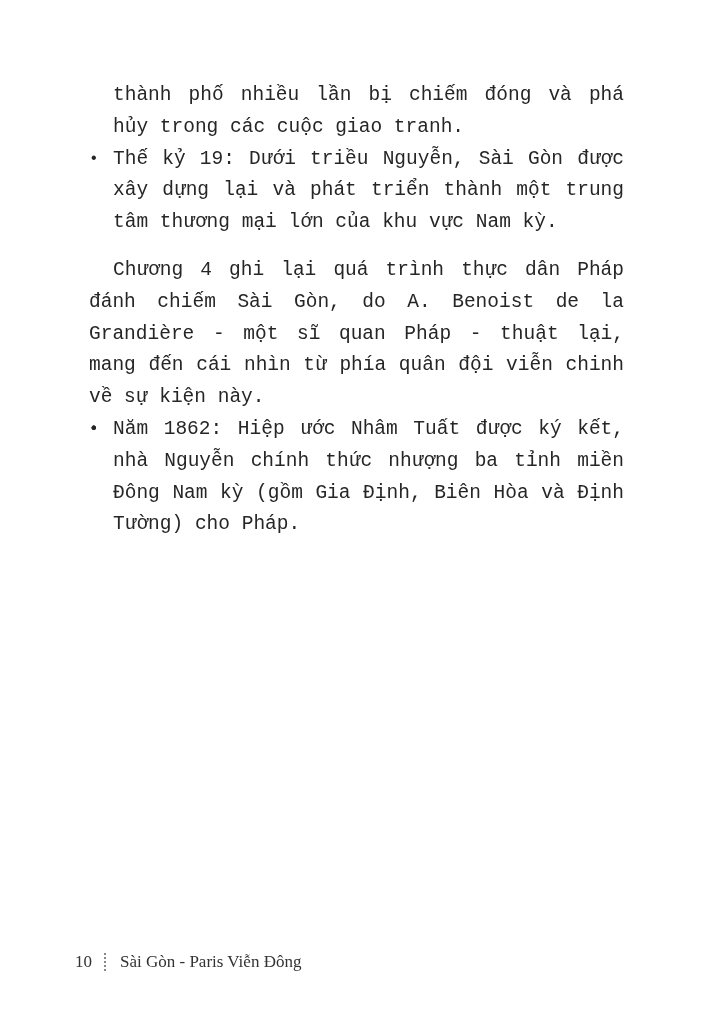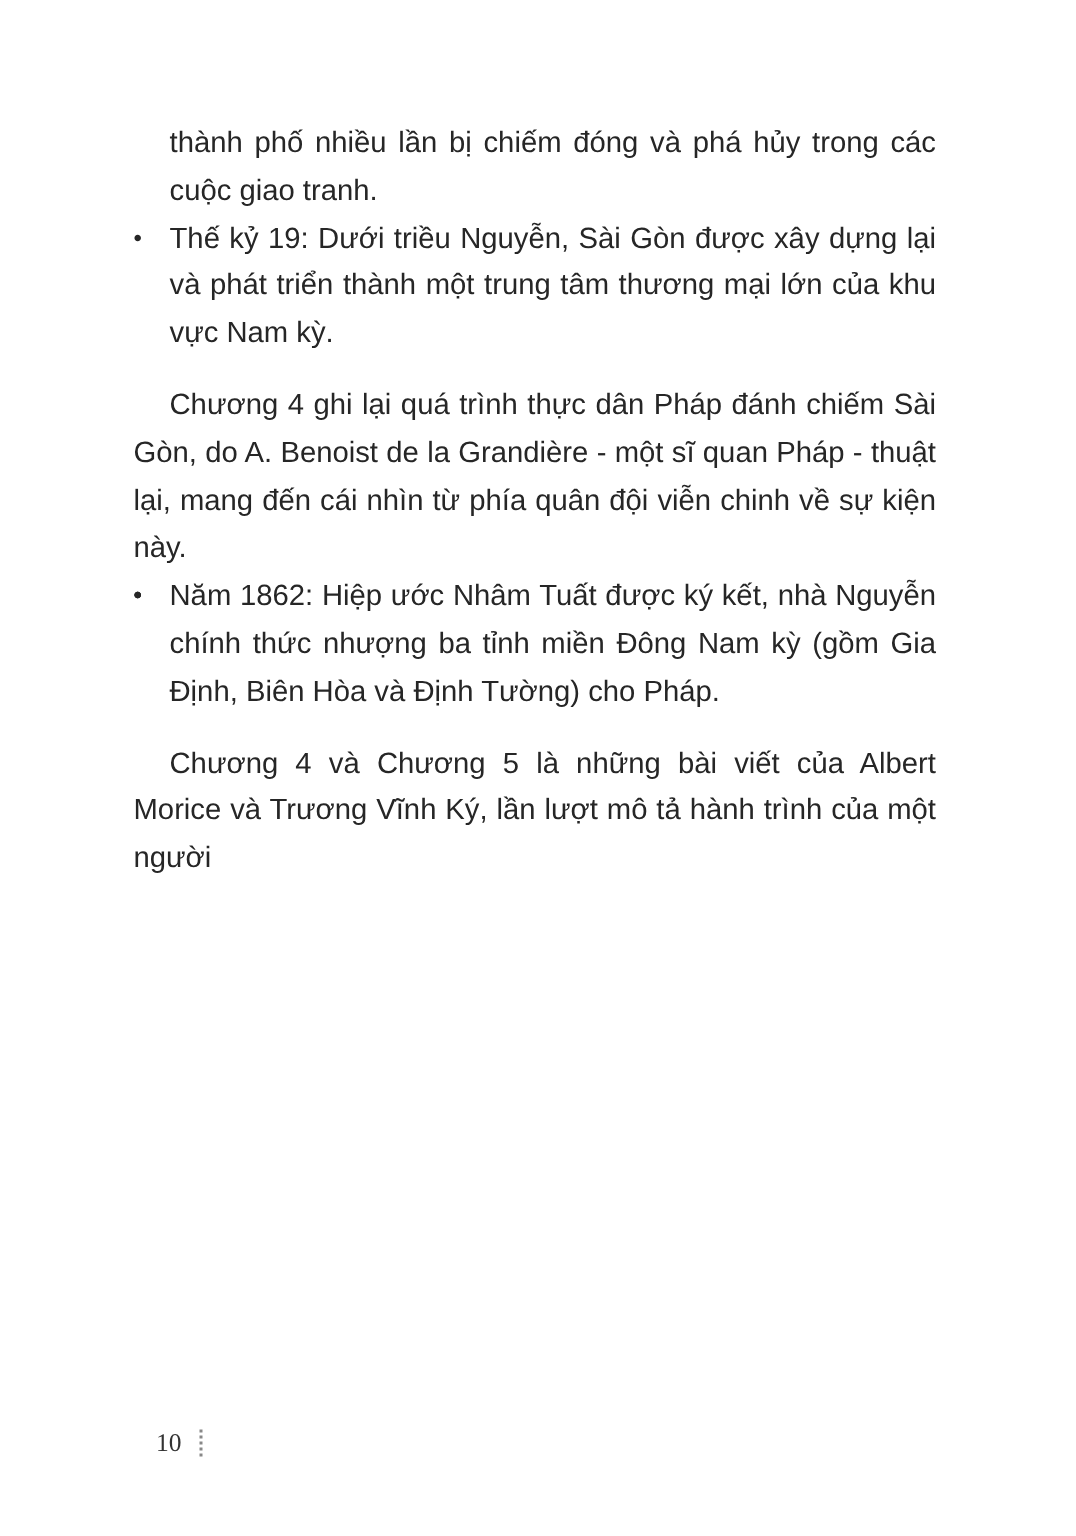--- a/index.html
+++ b/index.html
@@ -11,20 +11,21 @@
     font-family: "Liberation Sans", "DejaVu Sans", sans-serif;
     color: #262626;
   }
   .page {
     position: absolute;
     left: 89px;
     top: 80px;
     width: 535px;
     font-size: 19.5px;
     line-height: 31.8px;
+    font-family: Liberation Mono, monospace;
   }
   .p {
     margin: 0;
     text-indent: 24px;
     text-align: justify;
   }
   .p.cont { text-indent: 0; padding-left: 24px; }
   .bullets { list-style: none; margin: 0; padding: 0; }
   .bullets li {
     position: relative;
@@ -32,21 +33,21 @@
     text-align: justify;
   }
   .bullets li .dot {
     position: absolute;
     left: 0; top: 0;
     font-size: 16px;
   }
   .gap { height: 16px; }
   .footer {
     position: absolute;
-    left: 104px;
+    left: 75px;
     top: 952px;
     font-family: "Liberation Serif", "DejaVu Serif", serif;
     font-size: 17px;
     color: #333;
     display: flex;
     align-items: center;
   }
   .footer .sep {
     display: inline-block;
     width: 0;
@@ -80,19 +81,19 @@
       <span class="dot">•</span>
     </li>
     <li>
       <span class="dot">•</span>
       <span>Năm 1862: Hiệp ước Nhâm Tuất được ký kết, nhà Nguyễn chính thức nhượng ba tỉnh miền Đông Nam kỳ (gồm Gia Định, Biên Hòa và Định Tường) cho Pháp.</span>
     </li>
   </ul>
 
   <div class="gap"></div>
 
-  <p class="p">Chương 4 và Chương 5 là những bài viết của Albert Morice và Trương Vĩnh Ký, lần lượt mô tả hành trình của một người</p>
 </div>
 
 <div class="footer">
   <span>10</span>
   <span class="sep"></span>
+  <span>Sài Gòn - Paris Viễn Đông</span>
 </div>
 
 </body></html>

